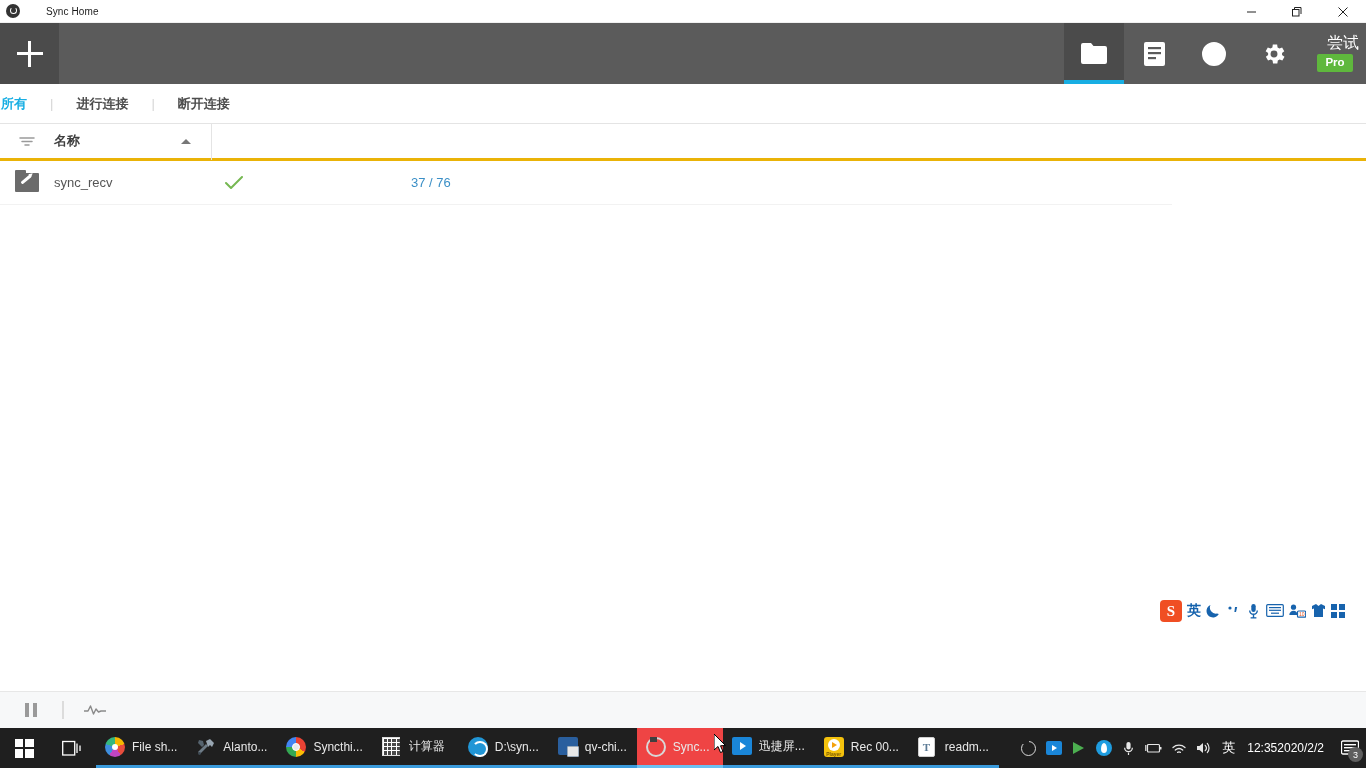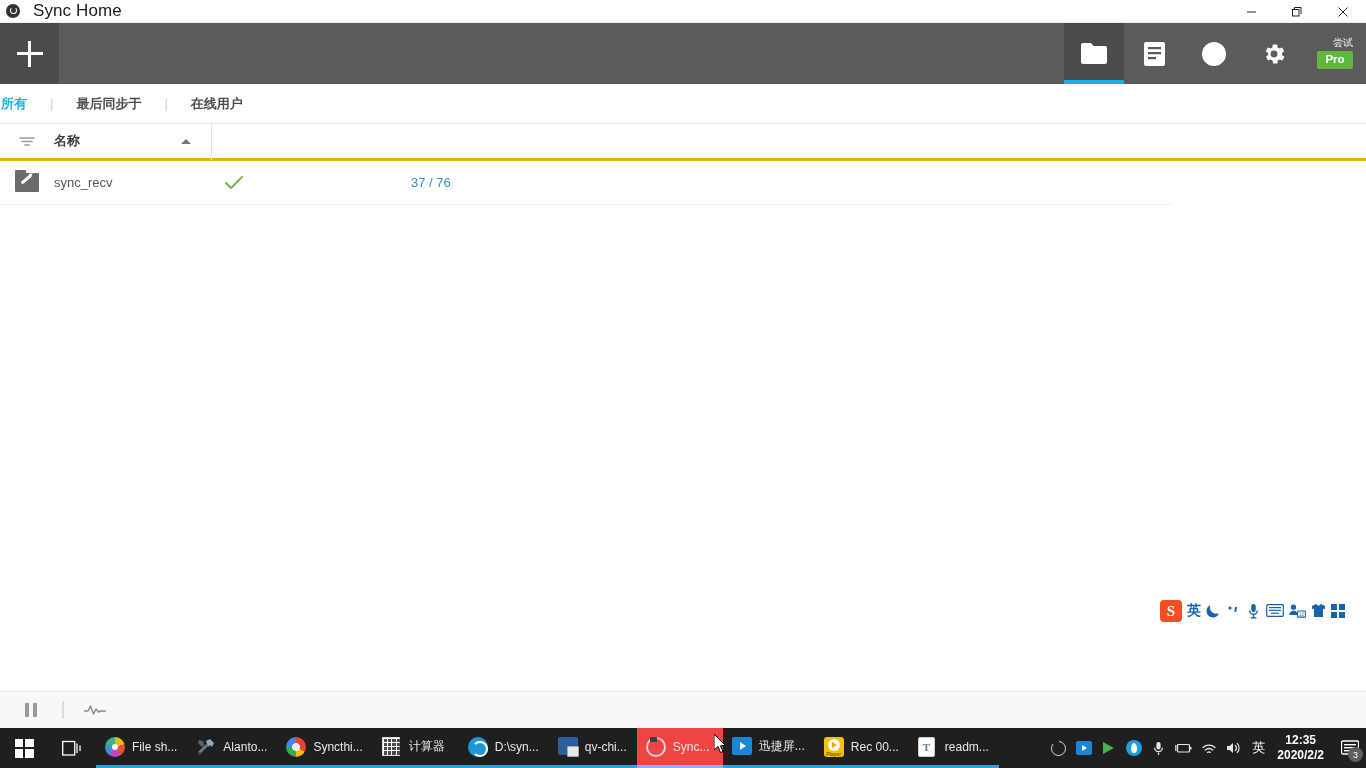--- a/index.html
+++ b/index.html
@@ -20,21 +20,21 @@
   .title-icon .ring {
     width: 14px; height: 14px; border-radius: 50%;
     background: #333; position: absolute; top: 0; left: 0;
   }
   .title-icon .arrow {
     position: absolute; top: 3px; left: 3.5px; width: 7px; height: 7px;
     border: 1.5px solid #fff; border-radius: 50%;
     border-top-color: transparent;
   }
   .title-text {
-    margin-left: 12px; font-size: 17px; color: #1a1a1a; letter-spacing: .1px;
+    margin-left: 25px; font-size: 10px; color: #1a1a1a; letter-spacing: .1px;
   }
   .winbtns { position: absolute; right: 0; top: 0; height: 23px; display: flex; }
   .winbtn {
     width: 46px; height: 23px; display: flex; align-items: center; justify-content: center;
     color: #222; font-size: 13px; line-height: 1;
   }
   .winbtn svg { display: block; }
 
   
   .header {
@@ -63,21 +63,21 @@
   .nav-tab.active:after {
     content: ""; position: absolute; bottom: 0; left: 0; right: 0; height: 4px;
     background: #18aee3;
   }
   .nav-tab svg { display: block; fill: #ffffff; }
 
   .pro-block {
     width: 62px; height: 61px; display: flex; flex-direction: column;
     align-items: center; justify-content: center; gap: 3px;
   }
-  .pro-try { color: #ffffff; font-size: 10px; line-height: 1; margin-left: 16px; }
+  .pro-try { color: #ffffff; font-size: 16px; line-height: 1; margin-left: 16px; }
   .pro-badge {
     background: #5fb83d; color: #fff; font-size: 11.5px; font-weight: bold;
     padding: 2px 8px 3px; border-radius: 2px; line-height: 1.1;
   }
 
   
   .filterbar {
     position: absolute; top: 84px; left: 0; width: 1366px; height: 40px;
     background: #fff; border-bottom: 1px solid #e4e4e4;
     display: flex; align-items: center;
@@ -257,21 +257,21 @@
   .tray-rec:after { content:""; width:0;height:0;border-left:5px solid #fff;
      border-top:3.5px solid transparent;border-bottom:3.5px solid transparent; margin-left:2px; }
   .tray-tri { width:0;height:0;border-left:11px solid #4caf50;
      border-top:6px solid transparent;border-bottom:6px solid transparent; }
   .tray-blue { width:16px;height:16px;border-radius:50%;background:#1f9de0; position:relative; }
   .tray-blue:after { content:""; position:absolute; left:5px; top:3px; width:6px; height:10px;
      background:#fff; border-radius:50% 50% 50% 50%/60% 60% 40% 40%; }
   .tray-ime { color: #ffffff; font-size: 13px; }
   .tray-clock {
     color: #ffffff; font-size: 12px; line-height: 15px; text-align: center;
-    padding: 0 10px 0 6px; display: flex; flex-direction: column; justify-content: center; font-weight: bold;
+    padding: 0 10px 0 6px; display: flex; justify-content: center;
   }
   .tray-notif { width: 32px; height: 40px; display: flex; align-items: center; justify-content: center; position: relative; }
   .notif-badge {
     position: absolute; right: 3px; bottom: 6px; width: 15px; height: 15px; border-radius: 50%;
     background: #5e5e5e; color: #fff; font-size: 9px; display: flex; align-items: center; justify-content: center;
   }
   .tray-notif svg { display: block; fill: #ffffff; }
 
   
   .cursor { position: absolute; left: 714px; top: 734px; width: 14px; height: 21px; pointer-events: none; }
@@ -352,23 +352,23 @@
     <div class="pro-block">
       <div class="pro-try">尝试</div>
       <div class="pro-badge">Pro</div>
     </div>
   </div>
 
   <div class="filterbar">
     <div class="filters">
       <div class="filter-item active">所有</div>
       <div class="filter-sep">|</div>
-      <div class="filter-item">最后同步于</div>
+      <div class="filter-item">进行连接</div>
       <div class="filter-sep">|</div>
-      <div class="filter-item">在线用户</div>
+      <div class="filter-item">断开连接</div>
     </div>
   </div>
 
   <div class="table-head">
     <div class="th filtercol">
       <span class="filter-glyph">
         <svg width="16" height="11" viewBox="0 0 16 11" stroke-width="1.5" stroke-linecap="round">
           <line x1="1" y1="2" x2="15" y2="2"></line>
             <line x1="3" y1="5.5" x2="13" y2="5.5"></line>
             <line x1="6" y1="9" x2="10" y2="9"></line>

